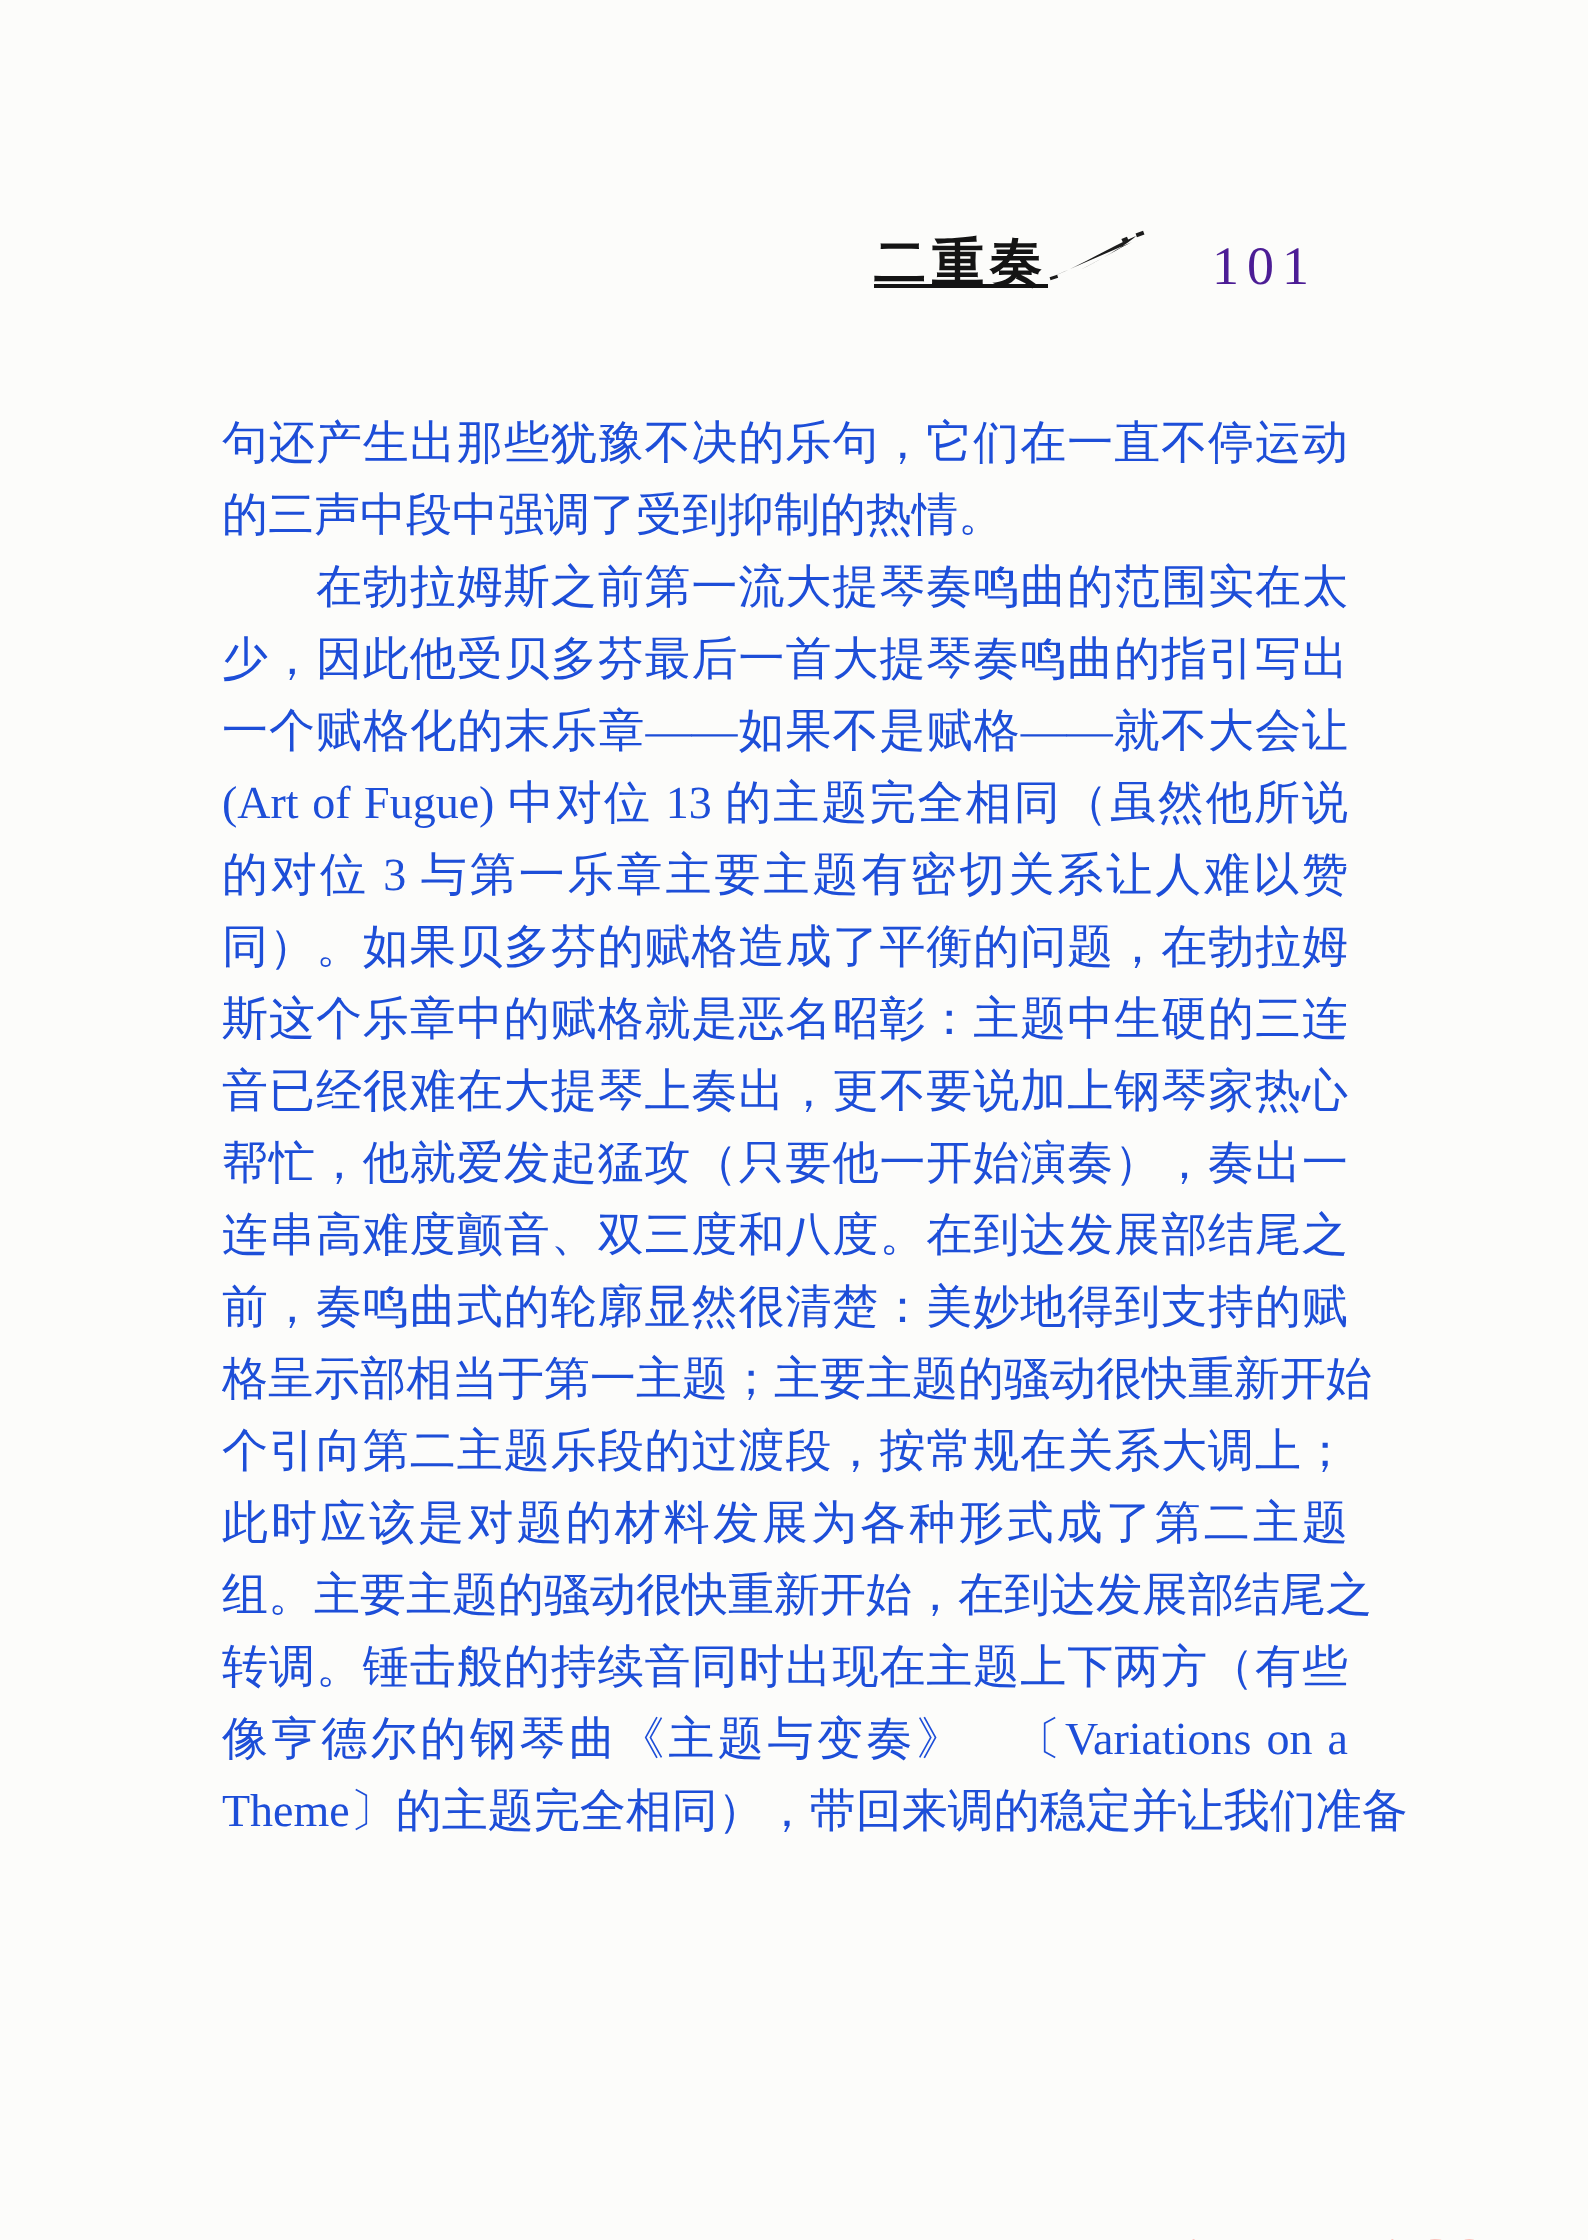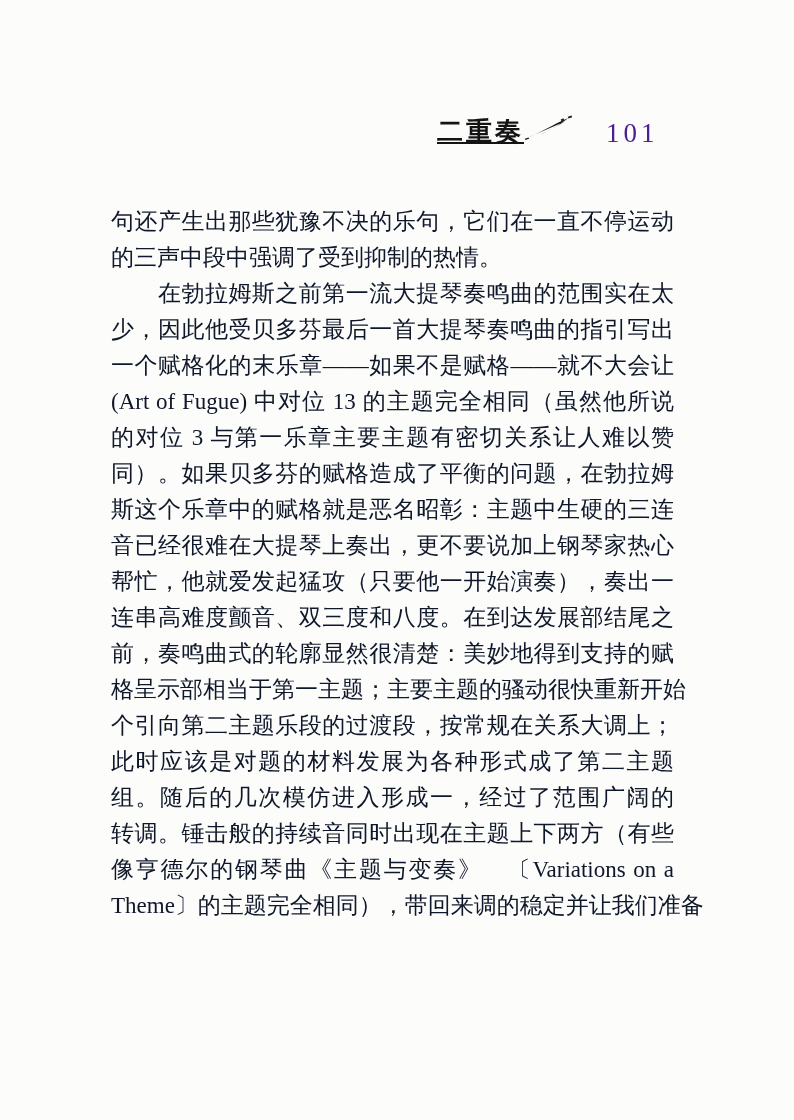--- a/index.html
+++ b/index.html
@@ -44,21 +44,21 @@
     color: #4c1d95;
     white-space: nowrap;
   }
   
   .body-text {
     position: absolute;
     left: 111px;
     top: 204px;
     width: 563px;
     font-size: 23px;
-    color: #0f172a;
+    color: #1d4ed8;
   }
   .line {
     height: 36px;
     line-height: 36px;
     text-align: justify;
     text-align-last: justify;
     white-space: nowrap;
     overflow: visible;
   }
   .line.natural {
@@ -109,21 +109,21 @@
       <div class="line">的对位 3 与第一乐章主要主题有密切关系让人难以赞</div>
       <div class="line">同）。如果贝多芬的赋格造成了平衡的问题，在勃拉姆</div>
       <div class="line">斯这个乐章中的赋格就是恶名昭彰：主题中生硬的三连</div>
       <div class="line">音已经很难在大提琴上奏出，更不要说加上钢琴家热心</div>
       <div class="line">帮忙，他就爱发起猛攻（只要他一开始演奏），奏出一</div>
       <div class="line">连串高难度颤音、双三度和八度。在到达发展部结尾之</div>
       <div class="line">前，奏鸣曲式的轮廓显然很清楚：美妙地得到支持的赋</div>
       <div class="line">格呈示部相当于第一主题；主要主题的骚动很快重新开始</div>
       <div class="line">个引向第二主题乐段的过渡段，按常规在关系大调上；</div>
       <div class="line">此时应该是对题的材料发展为各种形式成了第二主题</div>
-      <div class="line">组。随后的几次模仿进入形成一，经过了范围广阔的</div>
+      <div class="line">组。主要主题的骚动很快重新开始，在到达发展部结尾之</div>
       <div class="line">转调。锤击般的持续音同时出现在主题上下两方（有些</div>
       <div class="line">像亨德尔的钢琴曲《主题与变奏》　〔Variations on a</div>
       <div class="line natural">Theme〕的主题完全相同），带回来调的稳定并让我们准备</div>
     </div>
 
   <div class="watermark" style="color: rgb(250, 140, 130); margin-top: 44px;">qiyuexuexi.COM</div>
 
 </div>
 
 </body></html>

